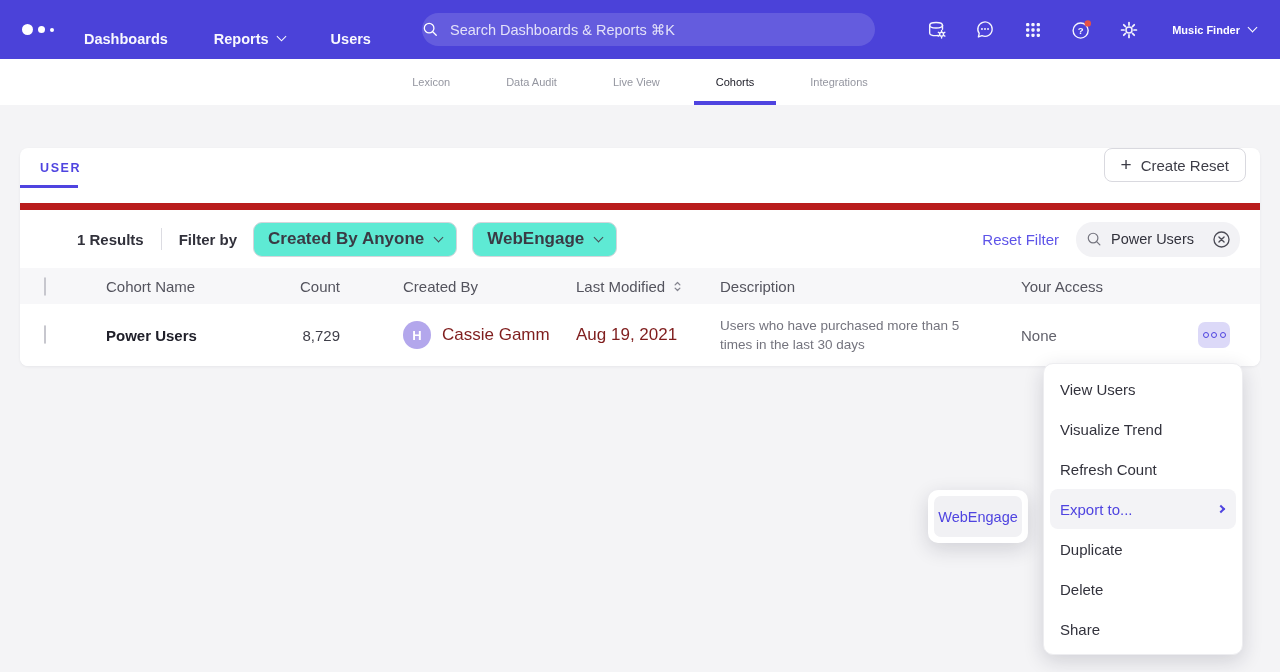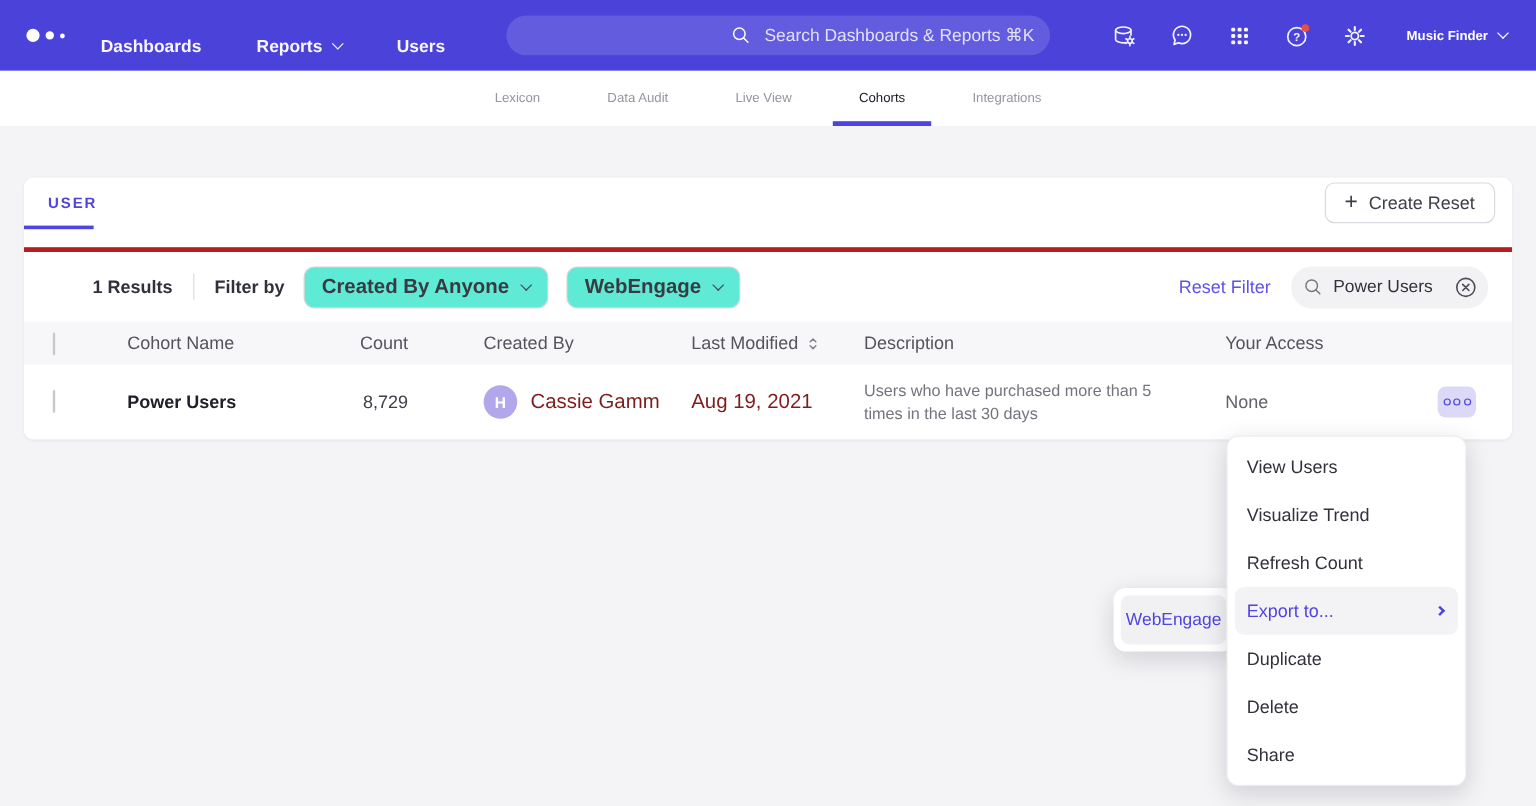--- a/index.html
+++ b/index.html
@@ -25,37 +25,37 @@
   .logo{display:flex;align-items:center;gap:5px;margin-right:30px;cursor:pointer;}
   .logo .d{background:#fff;border-radius:50%;}
   .d1{width:11px;height:11px;}
   .d2{width:7px;height:7px;}
   .d3{width:4px;height:4px;}
   .nav-items{display:flex;align-items:center;gap:46px;font-size:14.5px;font-weight:600;margin-top:18px;}
   .nav-link{color:rgba(255,255,255,.96);cursor:pointer;display:flex;align-items:center;gap:9px;white-space:nowrap;}
   .chev{display:inline-block;width:7px;height:7px;border-right:1.8px solid currentColor;border-bottom:1.8px solid currentColor;transform:rotate(45deg);margin-top:-4px;}
   .chev-right{transform:rotate(-45deg);margin-top:0;}
   .nav-center{flex:1;display:flex;justify-content:center;}
-  .nav-search{width:453px;height:33px;background:rgba(255,255,255,.14);border-radius:17px;display:flex;align-items:center;justify-content:flex-end;gap:10px;cursor:text;}
+  .nav-search{width:453px;height:33px;background:rgba(255,255,255,.14);border-radius:17px;display:flex;align-items:center;justify-content:flex-start;gap:10px;cursor:text;}
   .nav-search input{width:238px;color:rgba(255,255,255,.85);font-size:14.5px;}
   .nav-search input::placeholder{color:rgba(255,255,255,.82);}
   .nav-right{display:flex;align-items:center;gap:26px;}
   .nav-icon{width:22px;height:22px;cursor:pointer;opacity:.95;position:relative;}
   .project{display:flex;align-items:center;gap:9px;font-size:11px;font-weight:700;cursor:pointer;margin-left:6px;white-space:nowrap;}
 
   
   .subnav{height:46px;background:#fff;display:flex;justify-content:center;gap:12px;}
   .tab{display:flex;align-items:center;padding:0 22px;font-size:11px;color:#9496a0;position:relative;cursor:pointer;white-space:nowrap;}
   .tab.active{color:#20202a;font-weight:500;}
   .tab.active::after{content:"";position:absolute;left:0;right:0;bottom:0;height:4px;background:var(--accent);}
 
   
   .main{padding:43px 20px 0;}
   .card{width:1240px;background:#fff;border-radius:8px;box-shadow:0 1px 3px rgba(25,25,50,.06);}
-  .card-tabs{height:62px;border-bottom:4px solid #b91c1c;display:flex;align-items:center;justify-content:space-between;padding:0 14px 16px 20px;}
+  .card-tabs{height:62px;border-bottom:7px solid #b91c1c;display:flex;align-items:flex-start;justify-content:space-between;padding:0 14px 16px 20px;}
   .user-tab{color:var(--accent);font-size:12.5px;font-weight:700;letter-spacing:1.6px;height:100%;display:flex;align-items:center;position:relative;cursor:pointer;}
   .user-tab::after{content:"";position:absolute;left:-20px;bottom:-1px;width:58px;height:3px;background:var(--accent);}
   .create-btn{height:34px;padding:0 16px;border:1px solid #d9d9df;border-radius:8px;background:#fff;display:flex;align-items:center;gap:9px;font-size:15px;font-weight:500;color:#3d3d47;cursor:pointer;}
   .plus{font-size:19px;line-height:1;margin-top:-2px;color:#3d3d47;}
 
   .filter-row{height:58px;display:flex;align-items:center;padding:0 20px 0 57px;}
   .results{font-size:15px;font-weight:700;color:#31313b;}
   .vdiv{width:1px;height:22px;background:#dcdce2;margin:0 17px;}
   .filter-by{font-size:15px;font-weight:700;color:#31313b;margin-right:16px;}
   .dropdown-btn{height:35px;padding:4px 14px;border:1px solid #d5d5db;border-radius:9px;background:#5eead4;display:flex;align-items:center;gap:11px;font-size:17px;font-weight:600;color:#3a3a44;cursor:pointer;margin-right:15px;}
@@ -78,21 +78,21 @@
   .row-name{font-size:15px;font-weight:600;color:#20202a;}
   .row-count{font-size:15px;color:#3f3f49;}
   .avatar{width:28px;height:28px;border-radius:50%;background:var(--avatar-bg);color:#fff;font-size:13px;font-weight:600;display:flex;align-items:center;justify-content:center;}
   .row-sub{font-size:17px;color:#7f1d1d;}
   .row-desc{font-size:13.5px;line-height:19px;color:#74747e;padding-right:28px;}
   .row-access{font-size:15px;color:#62626c;}
   .dots-btn{width:32px;height:26px;border-radius:7px;background:#dcd9f8;display:flex;align-items:center;justify-content:center;gap:2.5px;cursor:pointer;}
   .dots-btn .ring{width:6px;height:6px;border:1.8px solid var(--accent);border-radius:50%;}
 
   
-  .menu{position:absolute;left:1022px;top:363px;width:200px;background:#fff;border:1px solid #ededf0;border-radius:10px;box-shadow:0 6px 20px rgba(25,25,50,.16);padding:5px 0;z-index:20;}
+  .menu{position:absolute;left:1043px;top:363px;width:200px;background:#fff;border:1px solid #ededf0;border-radius:10px;box-shadow:0 6px 20px rgba(25,25,50,.16);padding:5px 0;z-index:20;}
   .menu-item{height:40px;display:flex;align-items:center;padding:0 16px;font-size:15px;color:#32323c;cursor:pointer;}
   .menu-item.highlighted{margin:0 6px;padding:0 12px 0 10px;border-radius:8px;background:#f3f3f6;color:var(--accent);justify-content:space-between;}
   .menu-item.highlighted .chev{border-color:var(--accent);width:6px;height:6px;border-width:2px;}
 
   .submenu{position:absolute;left:928px;top:490px;width:100px;background:#fff;border-radius:10px;box-shadow:0 6px 20px rgba(25,25,50,.16);padding:6px;z-index:19;}
   .submenu-item{height:41px;border-radius:7px;background:#f1f1f4;color:var(--accent);display:flex;align-items:center;justify-content:center;font-size:14.5px;cursor:pointer;}
 </style>
 </head>
 <body>
 

